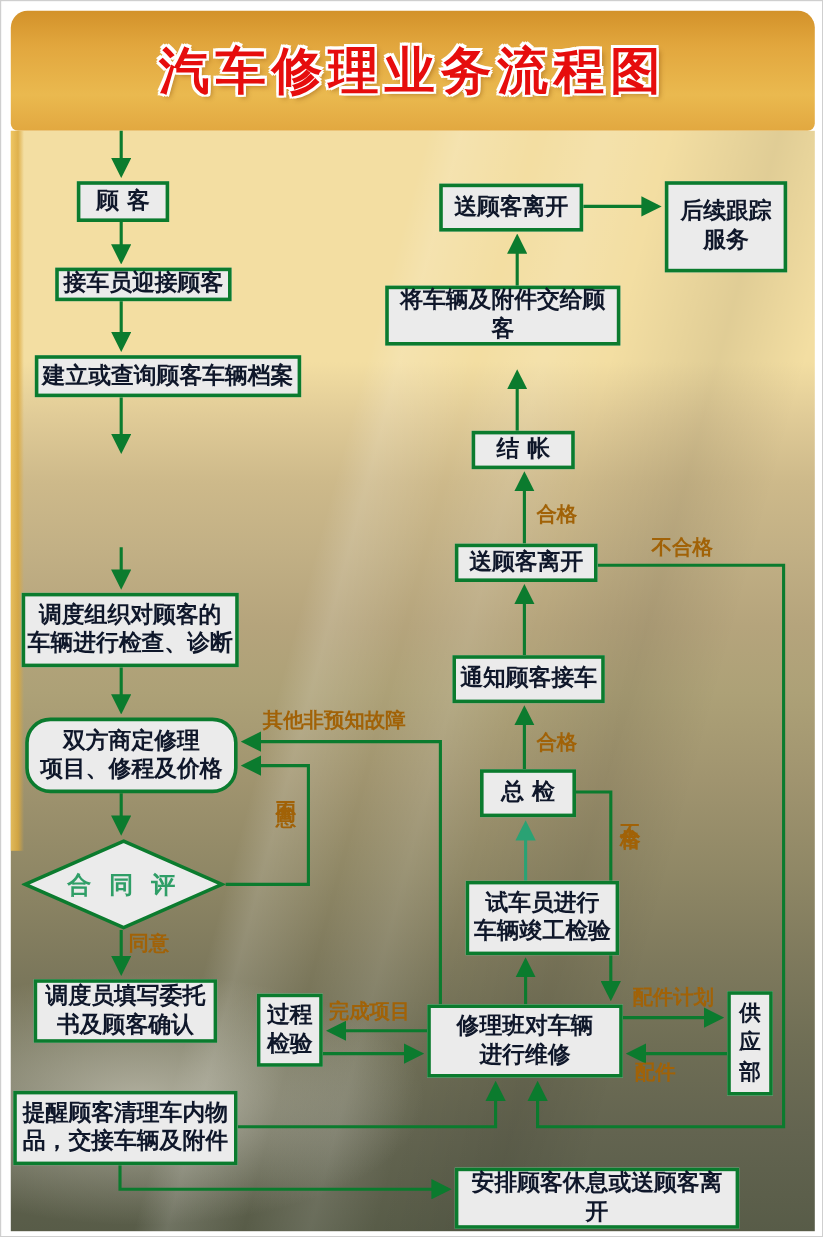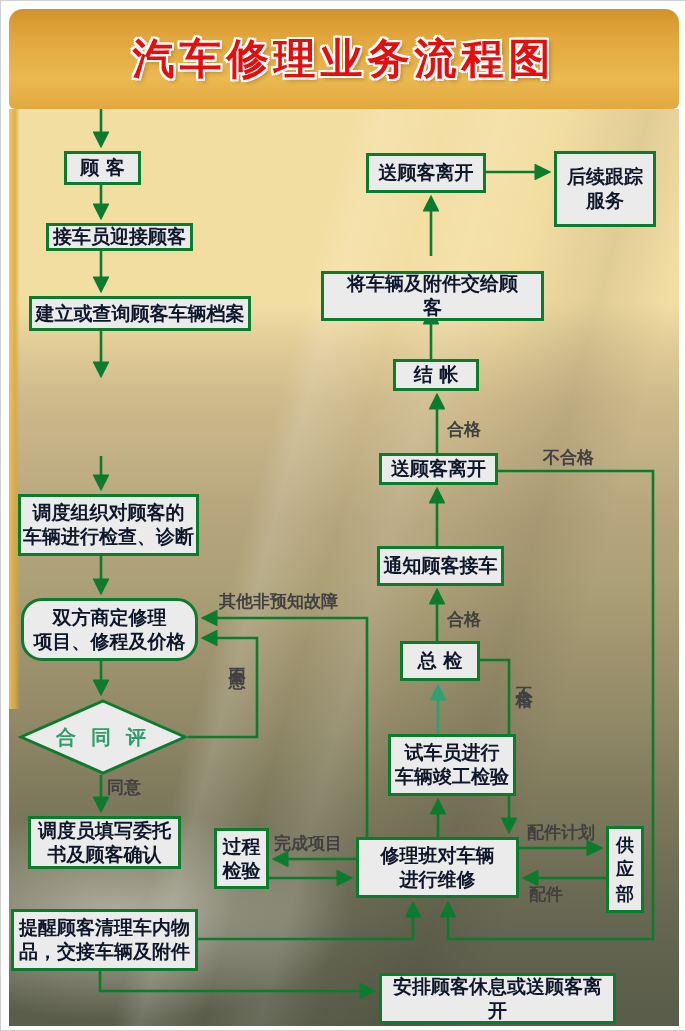--- a/index.html
+++ b/index.html
@@ -55,21 +55,21 @@
     white-space:pre-line;z-index:3;
   }
   .diamond-wrap{position:absolute;z-index:3;}
   .diamond-wrap svg{display:block;}
   .diamond-label{
     position:absolute;inset:0;display:flex;align-items:center;justify-content:center;
     color:#2f9e67;font-weight:bold;font-size:20px;letter-spacing:4px;
   }
   
   .elabel{
-    position:absolute;color:#404040;font-weight:bold;font-size:17px;
+    position:absolute;color:#a16207;font-weight:bold;font-size:17px;
     z-index:4;white-space:nowrap;line-height:1.1;
   }
   .vert{writing-mode:vertical-rl;text-orientation:upright;letter-spacing:2px;white-space:normal;}
   
   #edges{position:absolute;left:0;top:0;z-index:2;}
 </style>
 </head>
 <body>
 
 <div id="canvas">
@@ -138,21 +138,21 @@
   <div class="node" style="left:27px;top:815px;width:153px;height:53px;">调度员填写委托
 书及顾客确认</div>
   <div class="node" style="left:213px;top:827px;width:55px;height:61px;">过程
 检验</div>
   <div class="node" style="left:10px;top:908px;width:187px;height:62px;">提醒顾客清理车内物
 品，交接车辆及附件</div>
 
   <div class="node" style="left:365px;top:152px;width:120px;height:40px;">送顾客离开</div>
   <div class="node" style="left:553px;top:150px;width:102px;height:76px;">后续跟踪
 服务</div>
-  <div class="node" style="left:320px;top:270px;width:223px;height:50px;">将车辆及附件交给顾
+  <div class="node" style="left:320px;top:237px;width:196px;height:50px;">将车辆及附件交给顾
 客</div>
   <div class="node" style="left:392px;top:358px;width:86px;height:32px;">结  帐</div>
   <div class="node" style="left:378px;top:452px;width:119px;height:32px;">送顾客离开</div>
   <div class="node" style="left:376px;top:545px;width:127px;height:40px;">通知顾客接车</div>
   <div class="node" style="left:399px;top:640px;width:80px;height:40px;">总  检</div>
   <div class="node" style="left:370px;top:733px;width:128px;height:62px;margin-left:17px;">试车员进行
 车辆竣工检验</div>
   <div class="node" style="left:355px;top:836px;width:163px;height:61px;">修理班对车辆
 进行维修</div>
   <div class="node" style="left:605px;top:825px;width:38px;height:87px;font-size:18px;line-height:1.35;">供

